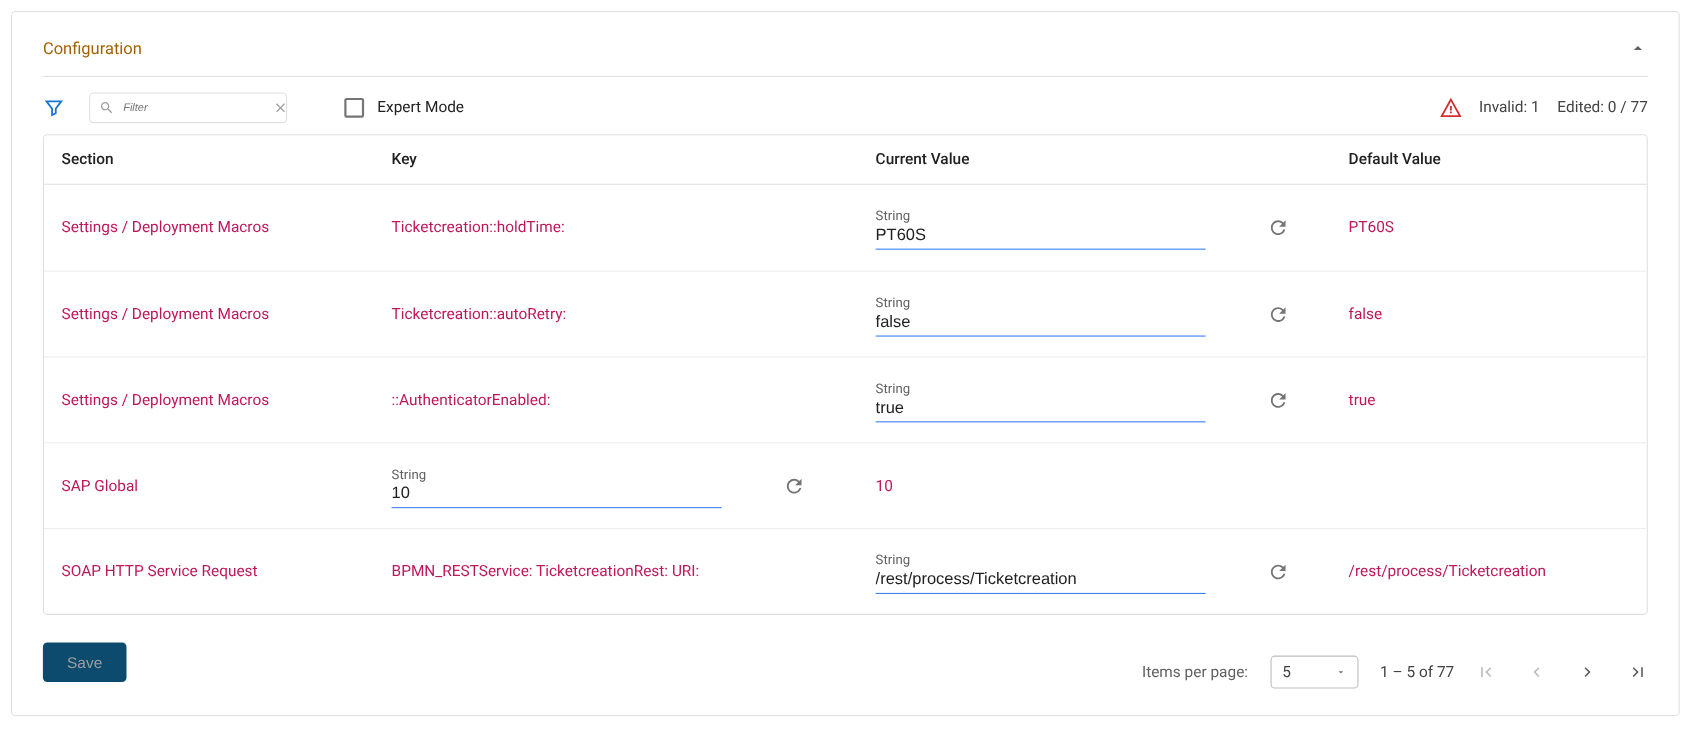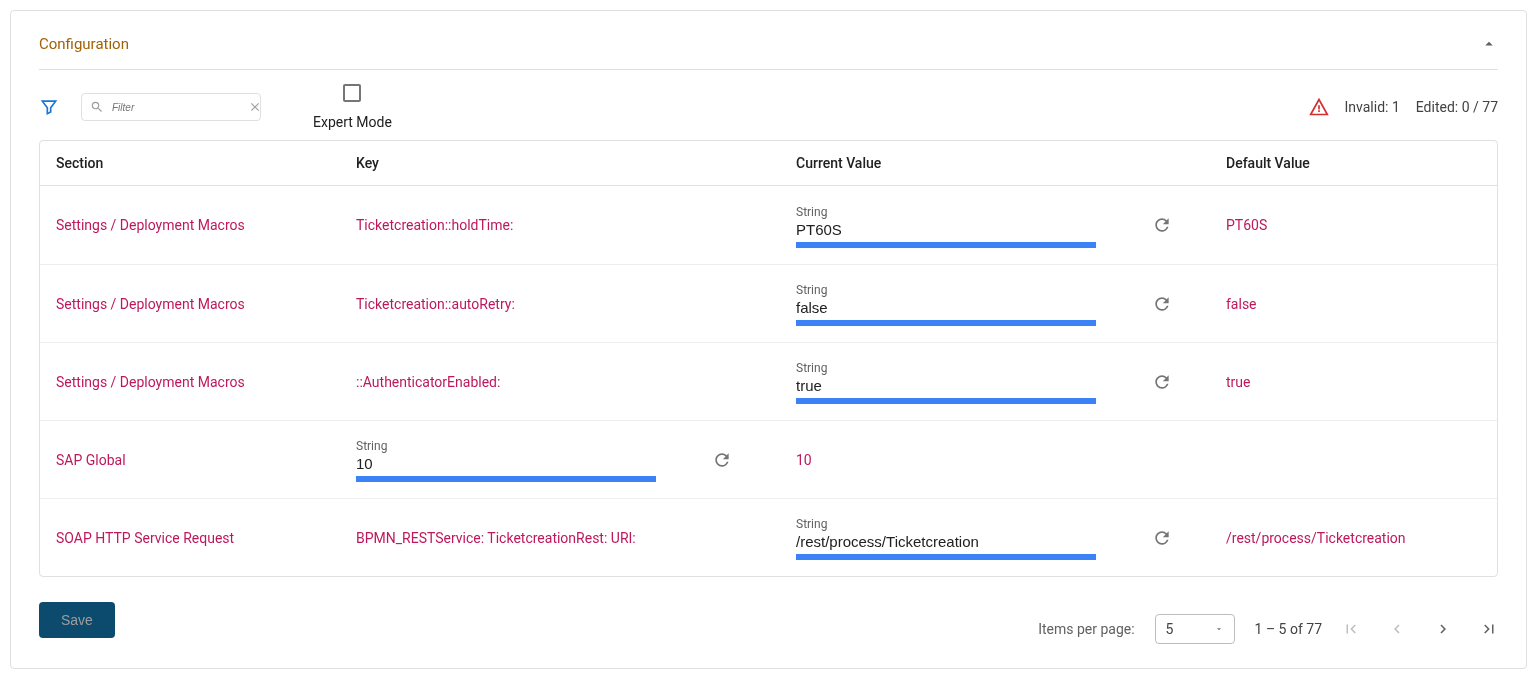--- a/index.html
+++ b/index.html
@@ -56,21 +56,20 @@
     font-size: 10px;
     color: #616161;
     font-style: italic;
   }
   .filter-box .clear-ic { color: #9e9e9e; cursor: pointer; }
   .expert-mode {
     display: flex;
     align-items: center;
     gap: 12px;
     margin-left: 30px;
-    flex-direction: column;
   }
   .checkbox {
     width: 18px;
     height: 18px;
     border: 2px solid #757575;
     border-radius: 2px;
     cursor: pointer;
   }
   .toolbar-right {
     display: flex;
@@ -106,21 +105,21 @@
     color: #be185d;
   }
   .value-cell {
     display: flex;
     align-items: center;
     gap: 16px;
   }
   .value-field {
     display: flex;
     flex-direction: column;
-    border-bottom: 6px solid #3b82f6;
+    border-bottom: 1px solid #3b82f6;
     width: 300px;
     padding: 2px 0 2px 0;
   }
   .value-type {
     font-size: 12px;
     color: #616161;
   }
   .value-input {
     border: none;
     outline: none;

